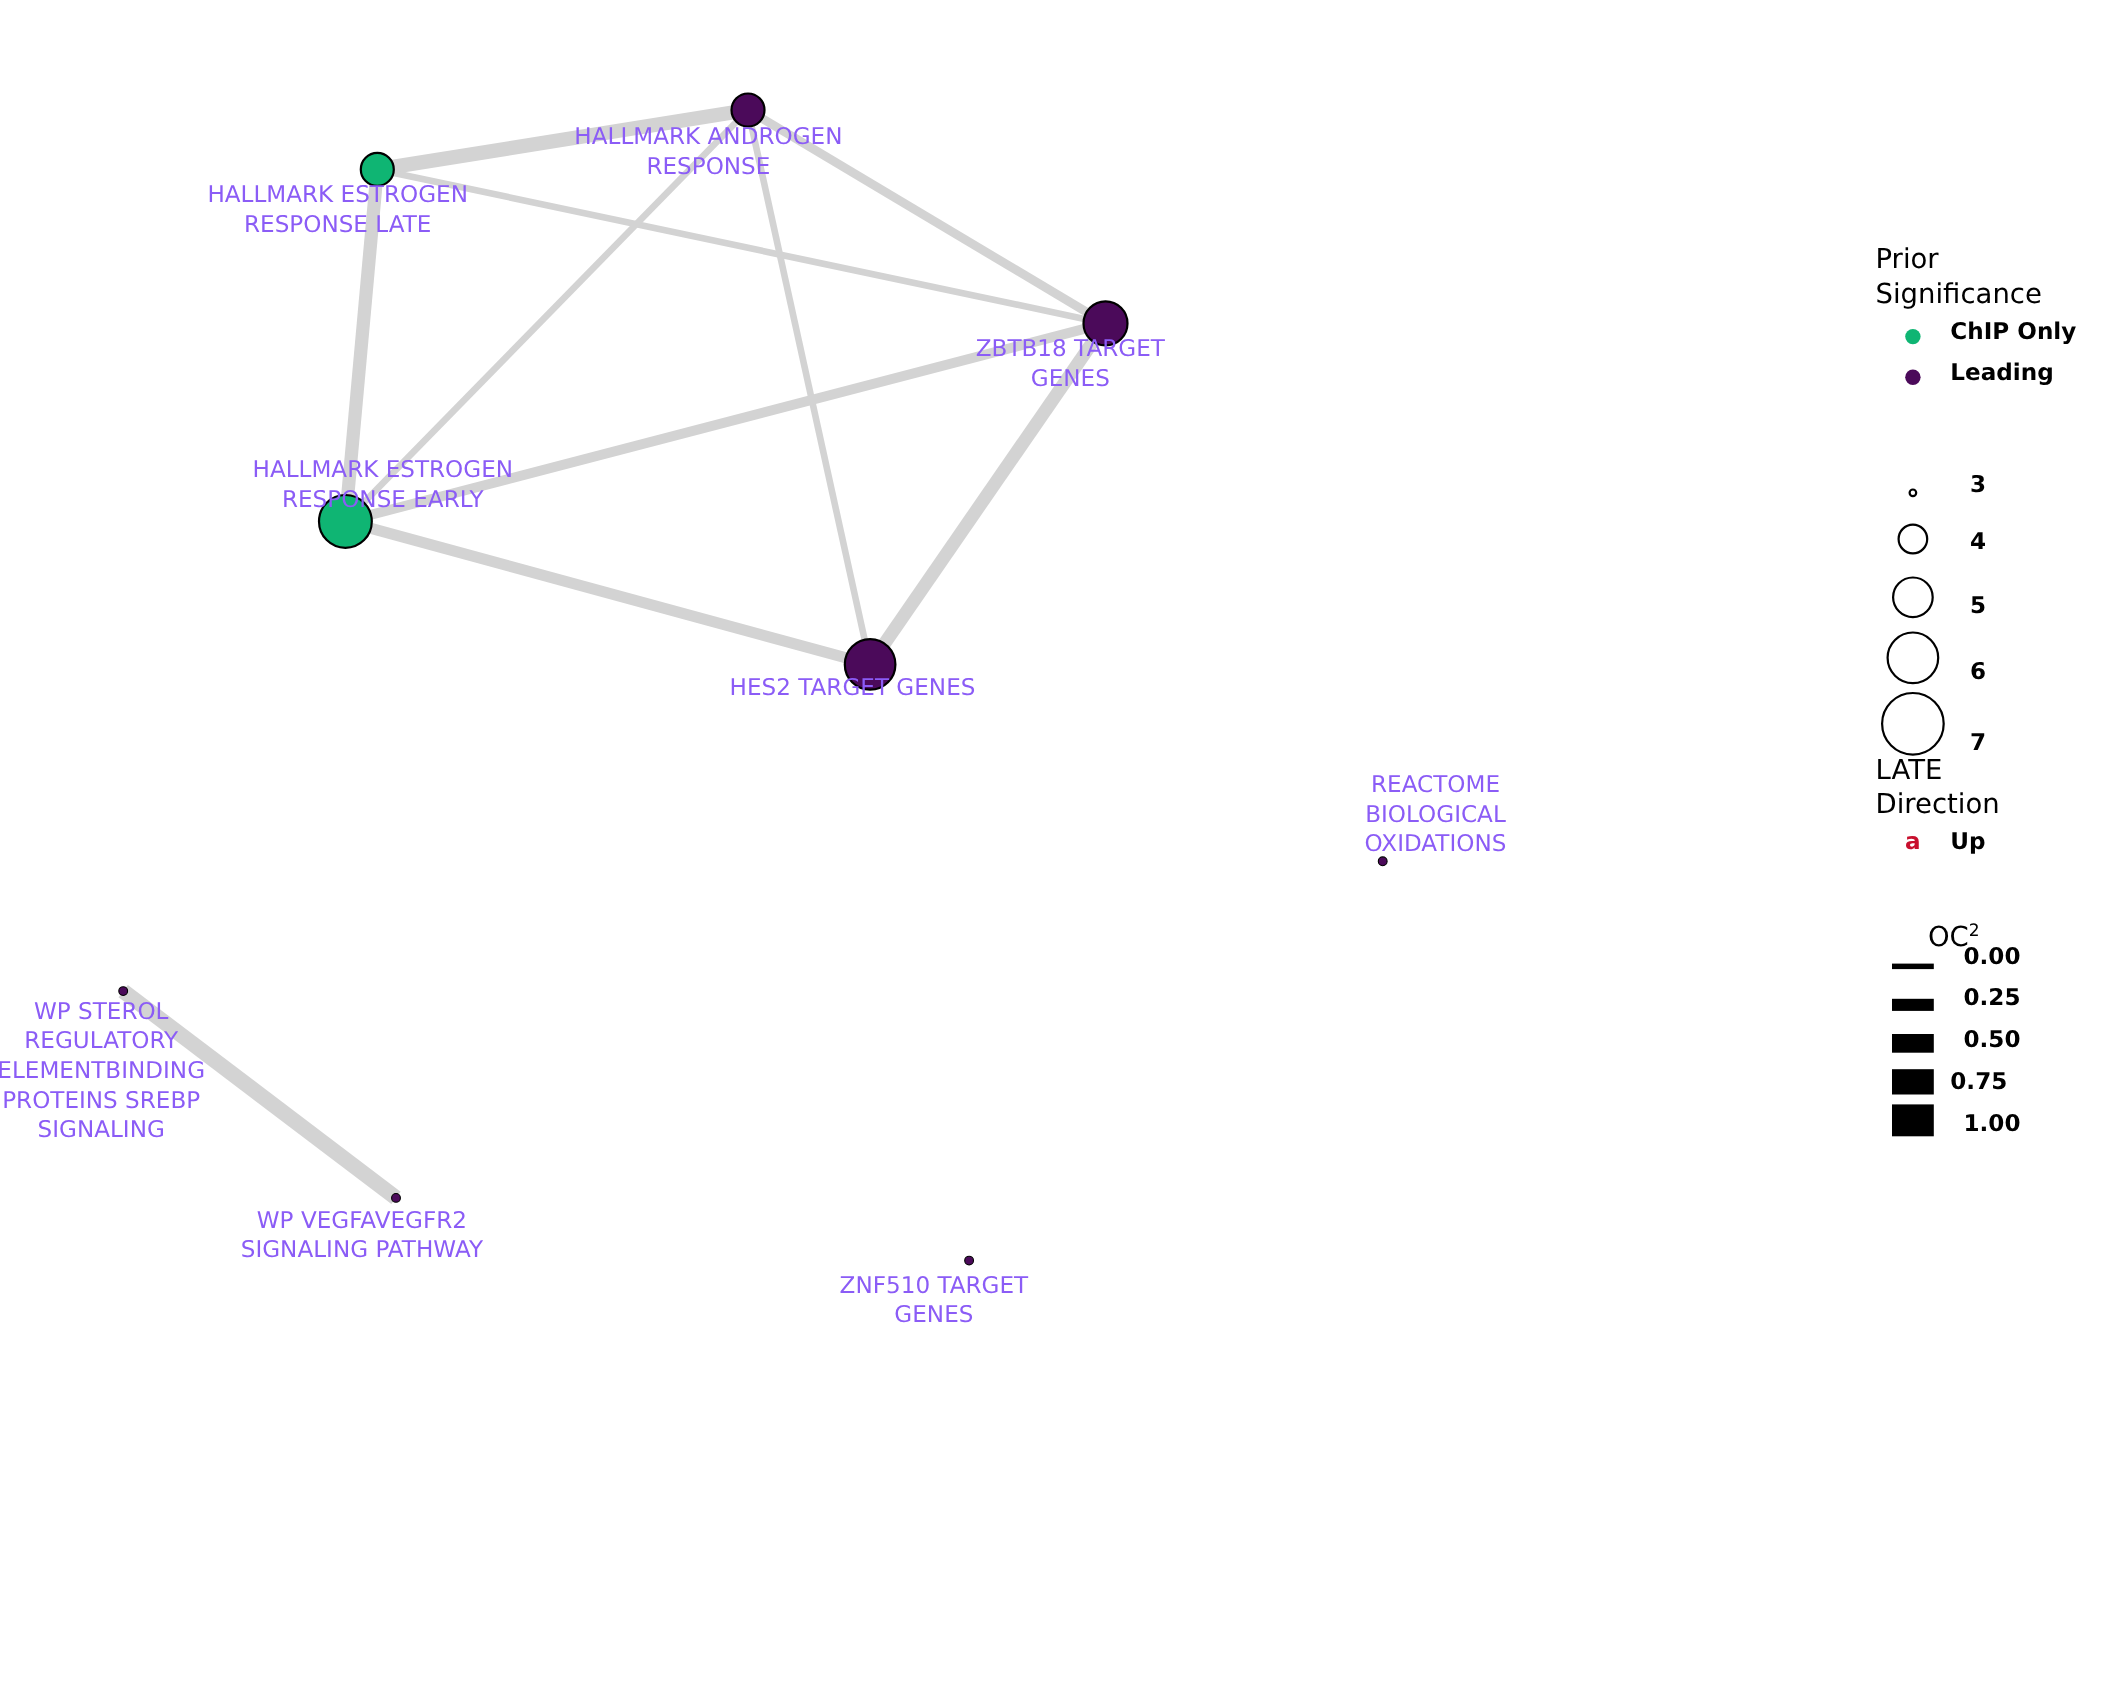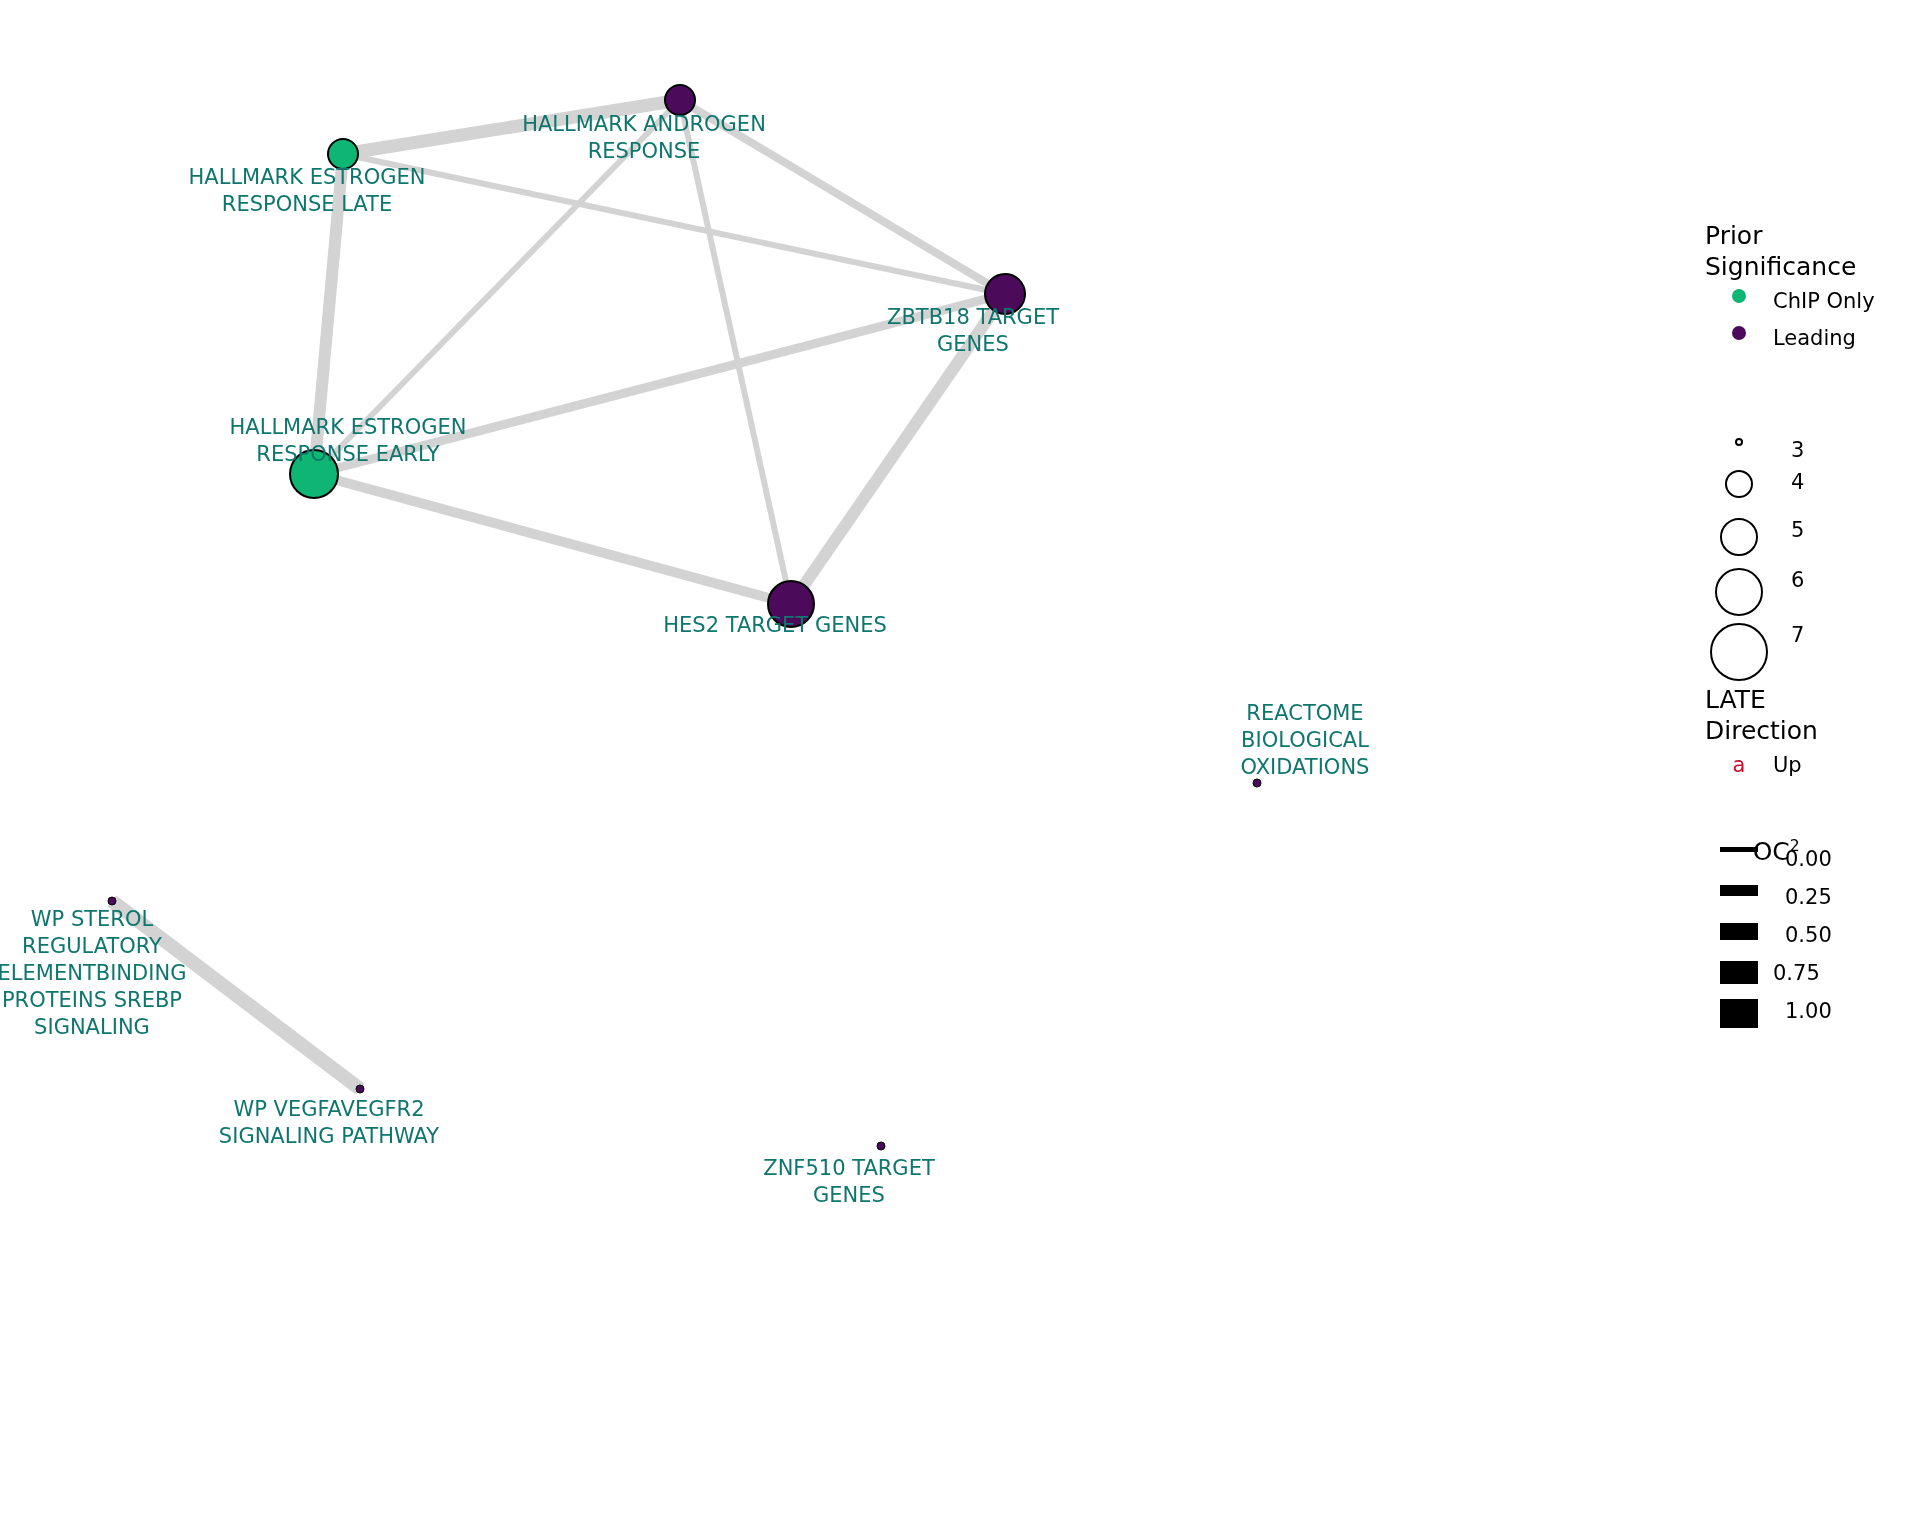--- a/index.html
+++ b/index.html
@@ -23,21 +23,21 @@
   }
   #net {
     position: absolute;
     left: 0;
     top: 0;
     width: 1920px;
     height: 1536px;
   }
   .node-label {
     position: absolute;
-    color: #0f766e;
+    color: #8b5cf6;
     font-family: "DejaVu Sans", sans-serif;
     font-size: 21px;
     line-height: 27px;
     text-align: center;
     white-space: pre;
     transform: translate(-50%, 0);
     pointer-events: none;
   }
   
   #legend {
@@ -51,21 +51,22 @@
     position: absolute;
     font-family: "DejaVu Sans", sans-serif;
     font-size: 25px;
     line-height: 31px;
     color: #000000;
     white-space: pre;
   }
   .legend-row {
     position: absolute;
     display: flex;
-    align-items: flex-start;
+    align-items: flex-end;
+    font-weight: bold;
   }
   .legend-key {
     width: 68px;
     display: flex;
     align-items: center;
     justify-content: center;
   }
   .legend-text {
     font-family: "DejaVu Sans", sans-serif;
     font-size: 21px;

